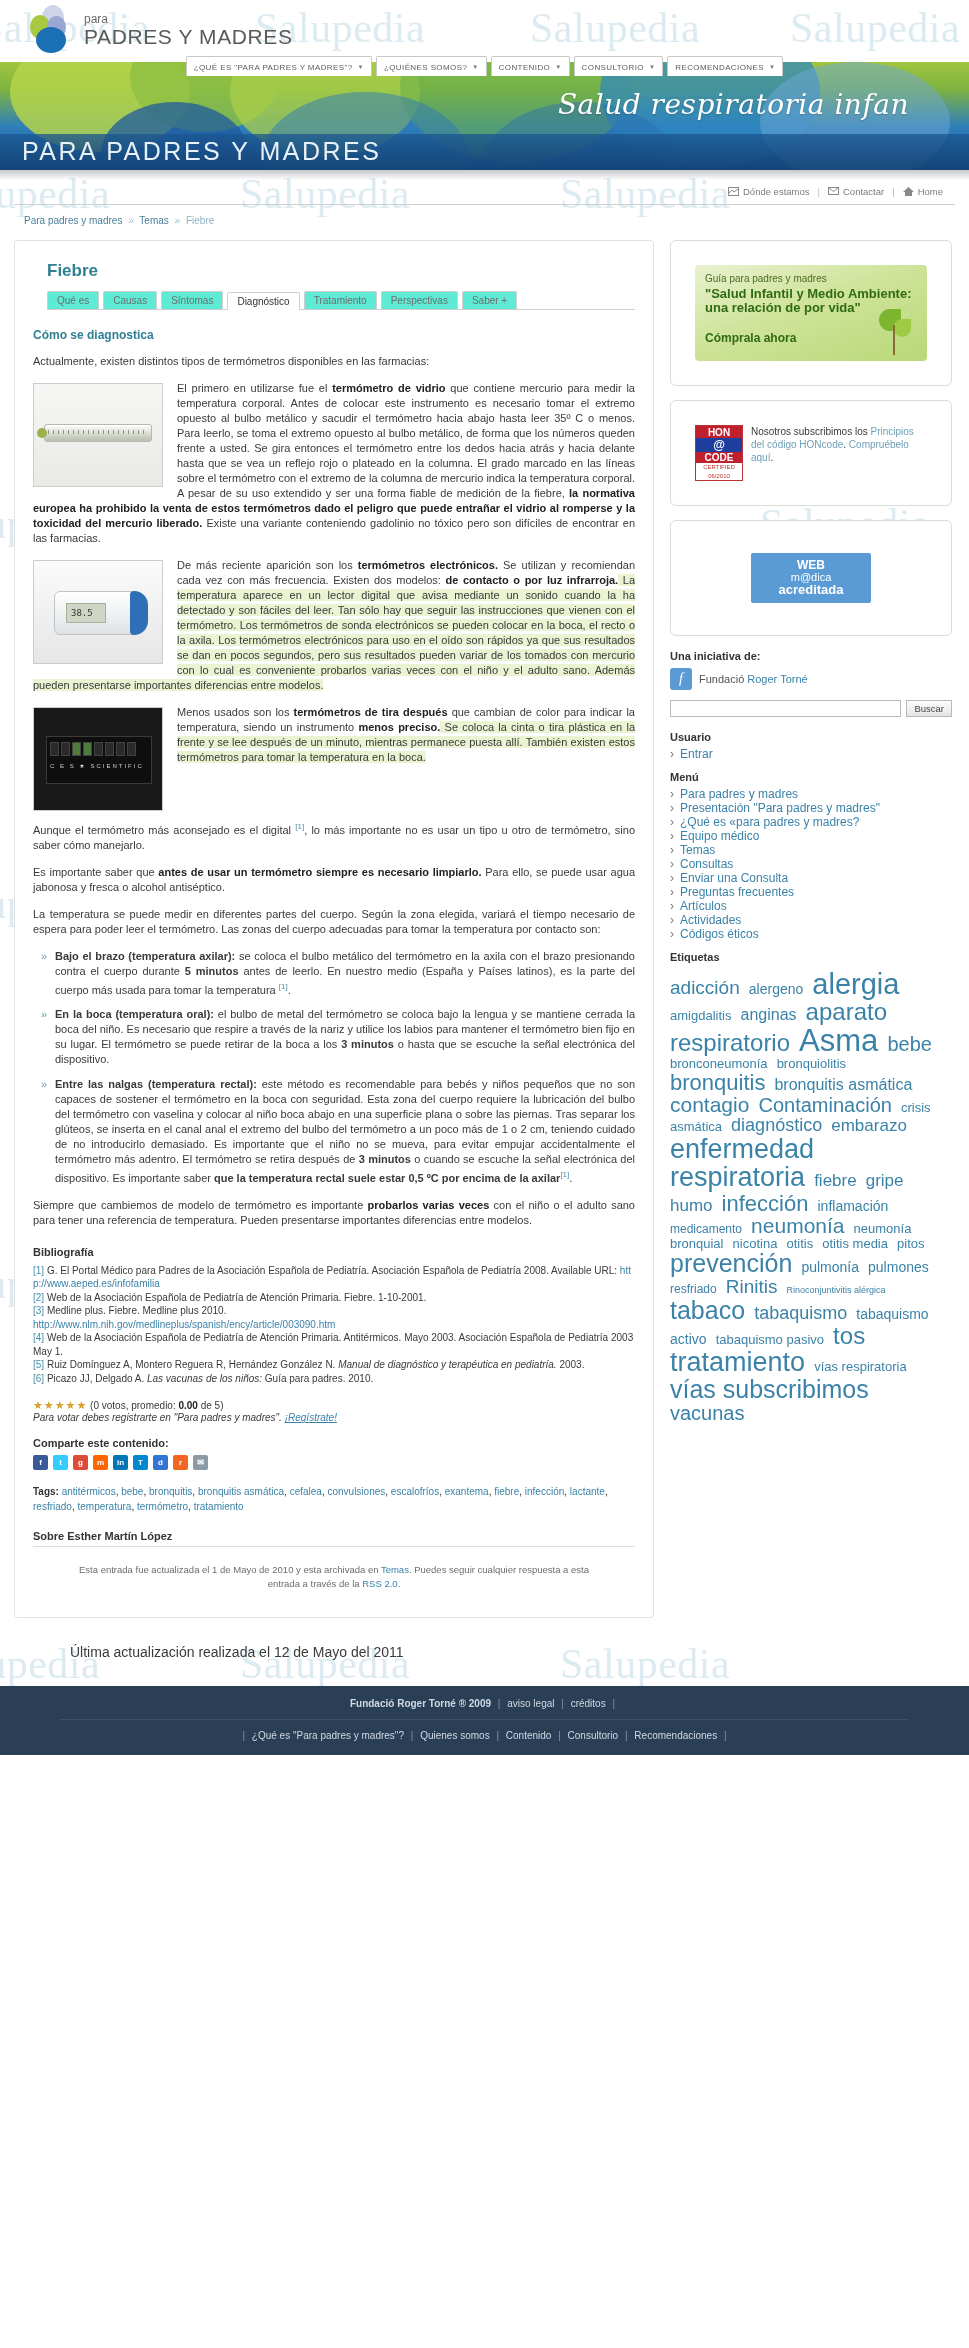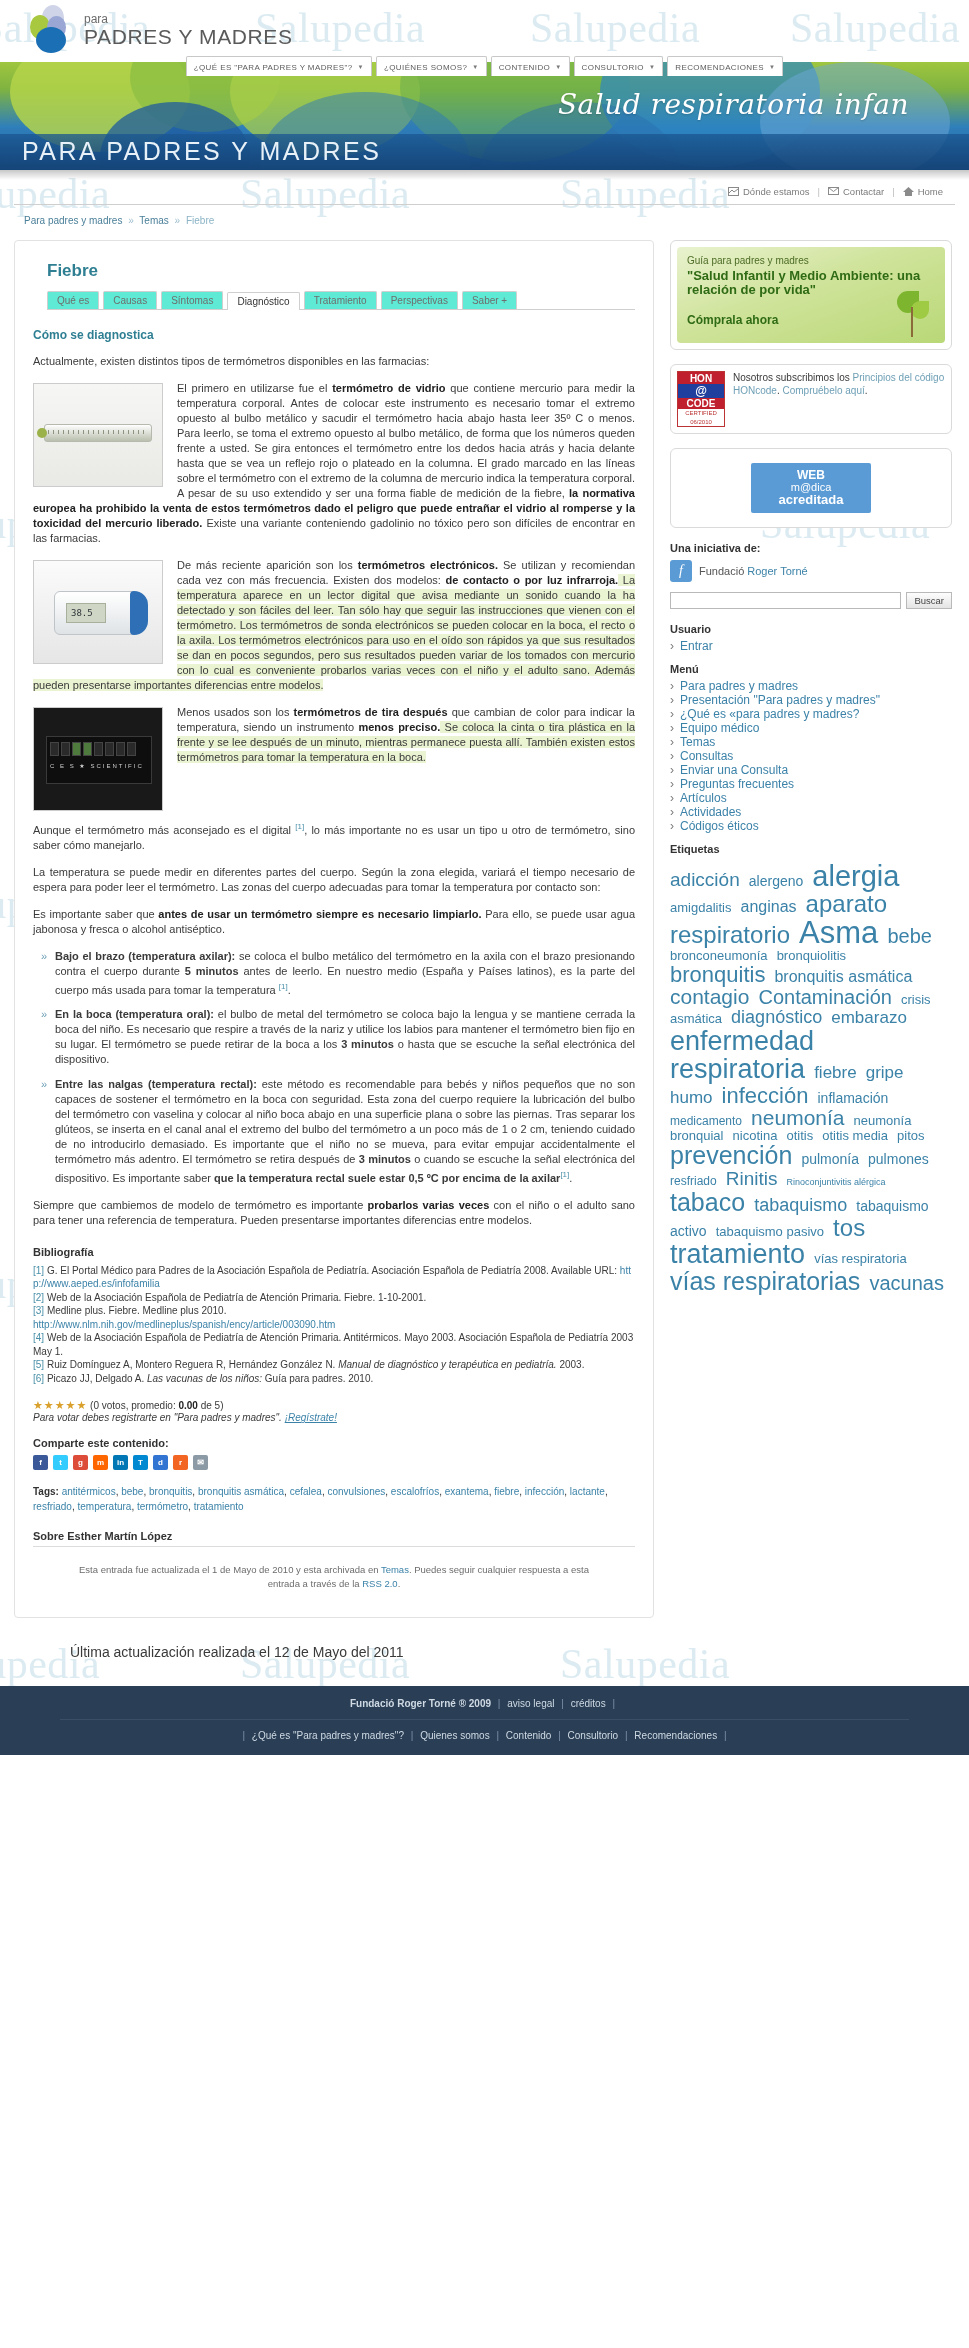--- a/index.html
+++ b/index.html
@@ -162,21 +162,21 @@
   .tagline { margin-top:14px; font-size:10px; line-height:15px; }
   .tagline .lbl { color:#333; font-weight:bold; }
   .tagline a { color:#3b82a8; text-decoration:none; }
 
   h4.author { font-size:11px; color:#333; font-weight:bold; margin:16px 0 0 0; border-bottom:1px solid #dcdcdc; padding-bottom:4px;}
 
   .postmeta { margin-top:16px; text-align:center; font-size:9.5px; color:#6d6d6d; line-height:14px; padding:0 40px; }
   .postmeta a { color:#3b82a8; text-decoration:none; }
 
   
-  .sb-card { border:1px solid #dadada; border-radius:6px; background:#fff; padding:6px; margin-bottom:14px; }
+  .sb-card { border:1px solid #dadada; border-radius:6px; background:#fff; padding:24px; margin-bottom:14px; }
   .guia-banner { border-radius:4px; overflow:hidden; position:relative; height:96px;
                  background: linear-gradient(160deg,#e9f2cf 0%, #cfe39a 45%, #b9d877 100%); padding:8px 10px; }
   .guia-banner .g1 { font-size:10px; color:#4c6b25; line-height:11px; }
   .guia-banner .g2 { font-size:13px; color:#2f6b14; font-weight:bold; line-height:14px; margin-top:3px; }
   .guia-banner .g3 { font-size:12px; color:#2f6b14; font-weight:bold; line-height:13px; margin-top:17px; }
   .guia-leaf { position:absolute; right:12px; bottom:6px; width:40px; height:48px; }
   .guia-leaf .lf { position:absolute; border-radius:50% 0 50% 50%; background:#7db52f; }
   .guia-leaf .st { position:absolute; left:18px; top:18px; width:2px; height:30px; background:#8c6b3a; }
 
   .hon-row { display:flex; gap:8px; }
@@ -393,25 +393,25 @@
       </div>
       <p class="body">
         <span>Menos usados son los </span><b>termómetros de tira después</b><span> que cambian de color para indicar la temperatura, siendo un instrumento </span><b>menos preciso.</b><span class="hl"> Se coloca la cinta o tira plástica en la frente y se lee después de un minuto, mientras permanece puesta allí. También existen estos termómetros para tomar la temperatura en la boca.</span>
       </p>
     </div>
 
     <p class="body">
       <span>Aunque el termómetro más aconsejado es el digital </span><sup class="ref">[1]</sup><span>, lo más importante no es usar un tipo u otro de termómetro, sino saber cómo manejarlo.</span>
     </p>
 
-    <p class="body">La temperatura se puede medir en diferentes partes del cuerpo. Según la zona elegida, variará el tiempo necesario de espera para poder leer el termómetro. Las zonas del cuerpo adecuadas para tomar la temperatura por contacto son:</p>
-
     <p class="body">
       <span>Es importante saber que </span><b>antes de usar un termómetro siempre es necesario limpiarlo.</b><span> Para ello, se puede usar agua jabonosa y fresca o alcohol antiséptico.</span>
     </p>
+
+    <p class="body">La temperatura se puede medir en diferentes partes del cuerpo. Según la zona elegida, variará el tiempo necesario de espera para poder leer el termómetro. Las zonas del cuerpo adecuadas para tomar la temperatura por contacto son:</p>
 
     <ul class="bullets">
       <li>
         <b>Bajo el brazo (temperatura axilar):</b><span> se coloca el bulbo metálico del termómetro en la axila con el brazo presionando contra el cuerpo durante </span><b>5 minutos</b><span> antes de leerlo. En nuestro medio (España y Países latinos), es la parte del cuerpo más usada para tomar la temperatura </span><sup class="ref">[1]</sup><span>.</span>
       </li>
       <li>
         <b>En la boca (temperatura oral):</b><span> el bulbo de metal del termómetro se coloca bajo la lengua y se mantiene cerrada la boca del niño. Es necesario que respire a través de la nariz y utilice los labios para mantener el termómetro bien fijo en su lugar. El termómetro se puede retirar de la boca a los </span><b>3 minutos</b><span> o hasta que se escuche la señal electrónica del dispositivo.</span>
       </li>
       <li>
         <b>Entre las nalgas (temperatura rectal):</b><span> este método es recomendable para bebés y niños pequeños que no son capaces de sostener el termómetro en la boca con seguridad. Esta zona del cuerpo requiere la lubricación del bulbo del termómetro con vaselina y colocar al niño boca abajo en una superficie plana o sobre las piernas. Tras separar los glúteos, se inserta en el canal anal el extremo del bulbo del termómetro a un poco más de 1 o 2 cm, teniendo cuidado de no introducirlo demasiado. Es importante que el niño no se mueva, para evitar empujar accidentalmente el termómetro más adentro. El termómetro se retira después de </span><b>3 minutos</b><span> o cuando se escuche la señal electrónica del dispositivo. Es importante saber </span><b>que la temperatura rectal suele estar 0,5 ºC por encima de la axilar</b><sup class="ref">[1]</sup><span>.</span>
@@ -602,21 +602,21 @@
       <a href="#" style="font-size:12px">resfriado</a>
       <a href="#" style="font-size:19px">Rinitis</a>
       <a href="#" style="font-size:9px">Rinoconjuntivitis alérgica</a>
       <a href="#" style="font-size:25px">tabaco</a>
       <a href="#" style="font-size:18px">tabaquismo</a>
       <a href="#" style="font-size:14px">tabaquismo activo</a>
       <a href="#" style="font-size:13px">tabaquismo pasivo</a>
       <a href="#" style="font-size:24px">tos</a>
       <a href="#" style="font-size:27px">tratamiento</a>
       <a href="#" style="font-size:13px">vías respiratoria</a>
-      <a href="#" style="font-size:25px">vías respiratorias</a>
+      <a href="#" style="font-size:25px">vías subscribimos</a>
       <a href="#" style="font-size:20px">vacunas</a>
     </div>
   </div>
 </div>
 
 <div class="lastupdate">Última actualización realizada el 12 de Mayo del 2011</div>
 
 <div class="footer">
   <div class="l1">
     <b>Fundació Roger Torné ® 2009</b>

